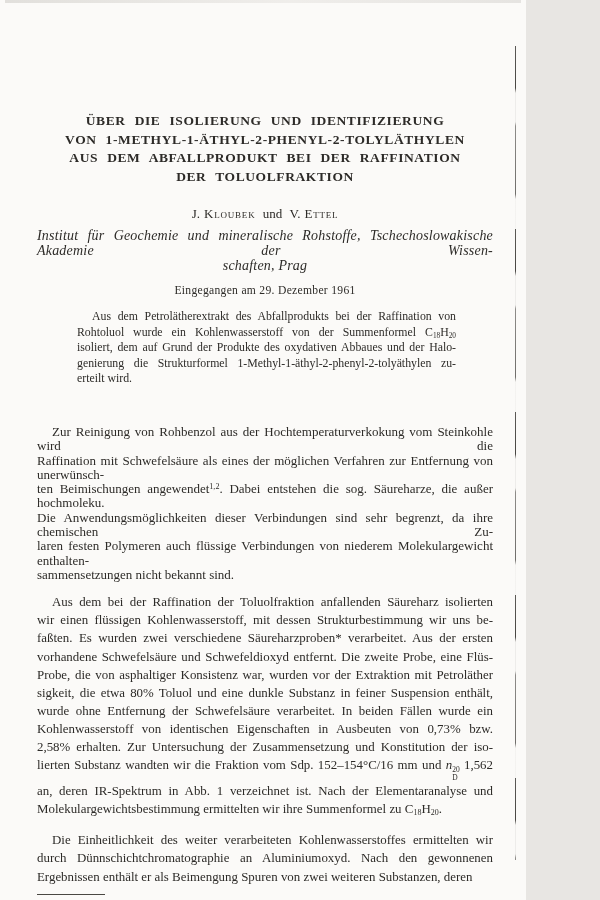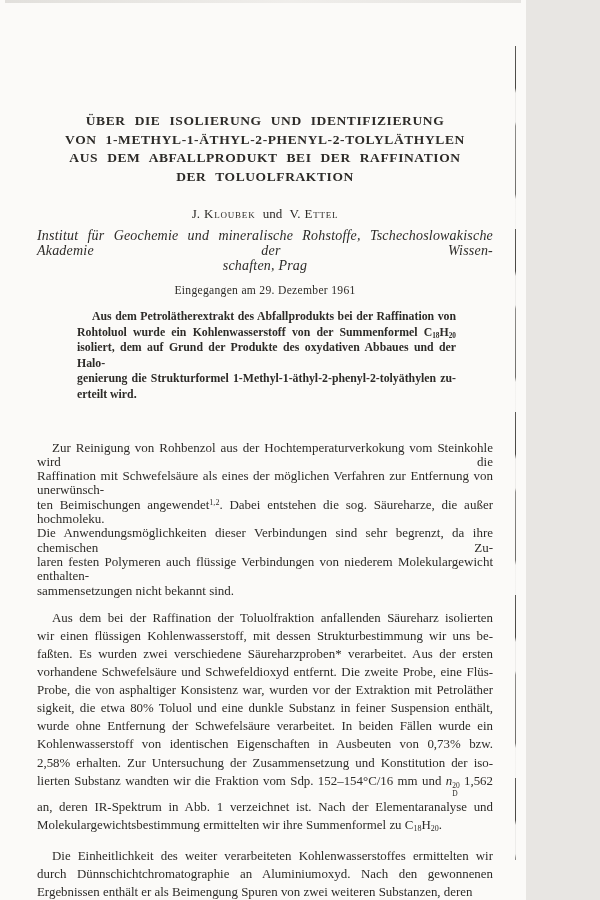--- a/index.html
+++ b/index.html
@@ -36,21 +36,21 @@
   .authors { margin-top:20px; text-align:center; font-size:13px; }
   .authors span { margin:0 2px; }
   .sc { font-variant:small-caps; letter-spacing:.8px; }
 
   .affiliation { margin-top:6px; font-style:italic; font-size:14px; }
   .affiliation .line { line-height:15px; letter-spacing:.2px; }
   .affiliation .line.last { text-align-last:center; }
 
   .received { margin-top:11px; text-align:center; font-size:11.6px; letter-spacing:.3px; }
 
-  .abstract { margin:12px 37px 0 40px; font-size:11.8px;font-weight:bold; }
+  .abstract { margin:12px 37px 0 40px; font-size:11.8px; }
   .abstract .line { line-height:15.6px; }
 
   .para.small { margin-top:38px; font-size:13px; }
   .para.small .line { line-height:14.3px; }
 
   .para.body { margin-top:11px; font-size:12.9px; }
   .para.body .line { line-height:18.1px; }
   .para.p3 { margin-top:13px; }
 
   sup { font-size:.62em; line-height:0; vertical-align:.55em; }

